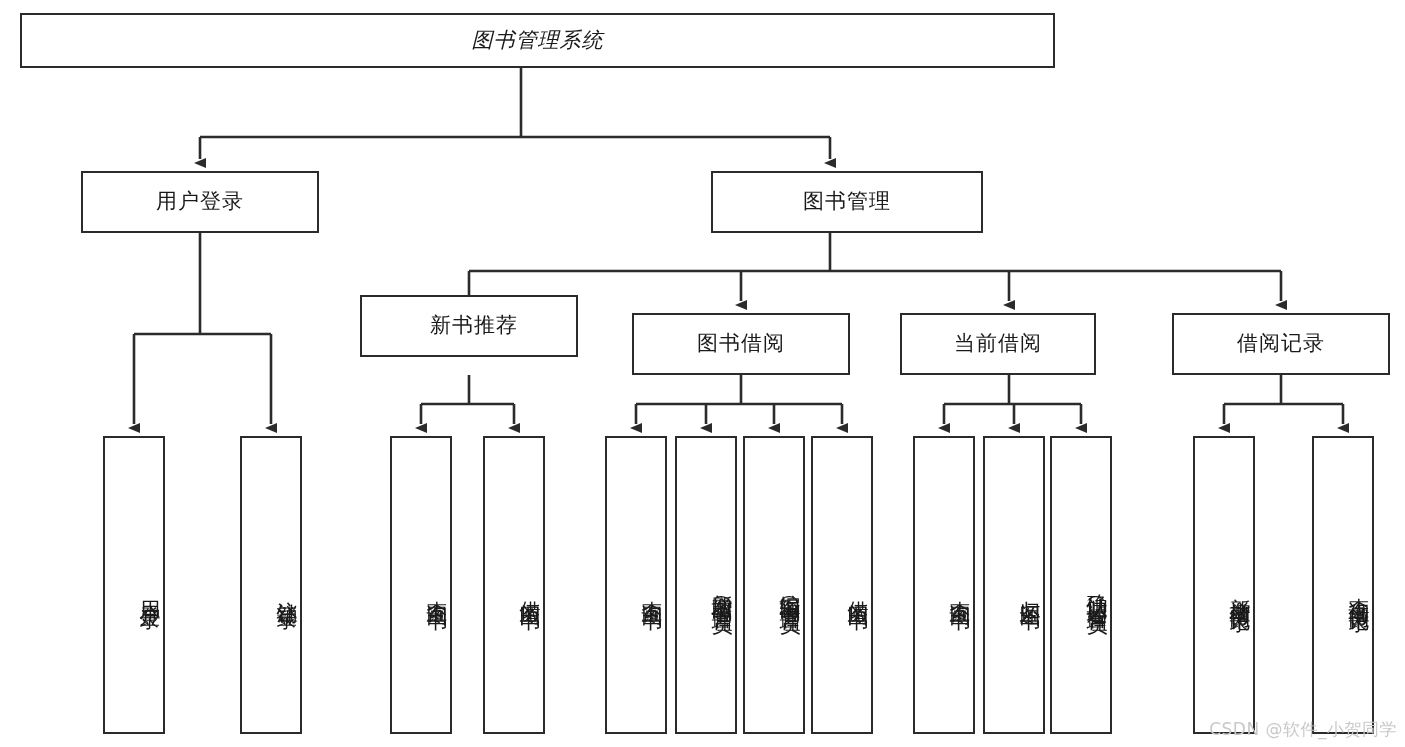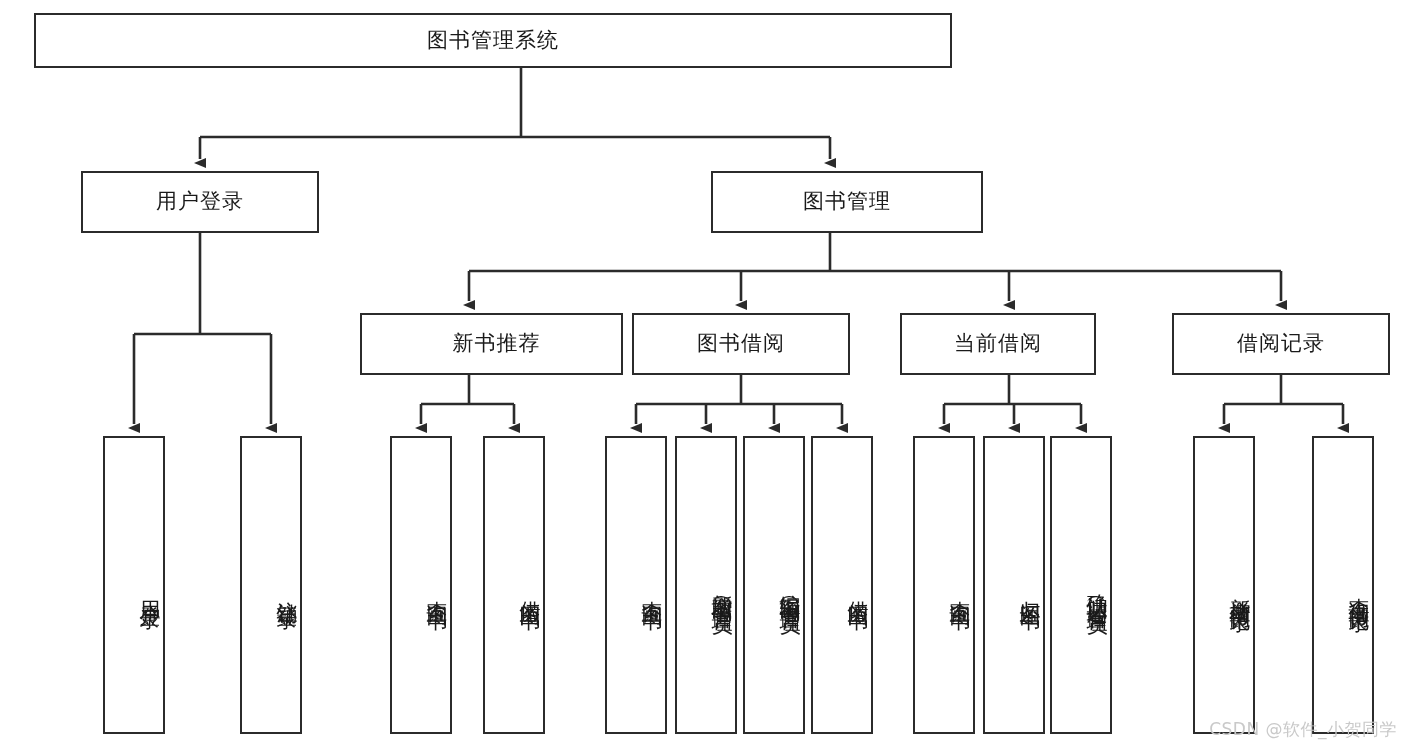--- a/index.html
+++ b/index.html
@@ -109,30 +109,30 @@
         <path d="M1014,404 L1014,424" marker-end="url(#arrow)"></path>
         <path d="M1081,404 L1081,424" marker-end="url(#arrow)"></path>
         <path d="M1281,375 L1281,404"></path>
         <path d="M1224,404 L1343,404"></path>
         <path d="M1224,404 L1224,424" marker-end="url(#arrow)"></path>
         <path d="M1343,404 L1343,424" marker-end="url(#arrow)"></path>
       </g>
   </svg>
 
   <div id="nodes-layer">
-      <div class="node horizontal" style="left: 34px; top: 13px; width: 918px; height: 55px;">
+      <div class="node horizontal" style="left: 20px; top: 13px; width: 1035px; height: 55px; font-style: italic;">
         <span class="label">图书管理系统</span>
       </div>
       <div class="node horizontal" style="left: 81px; top: 171px; width: 238px; height: 62px;">
         <span class="label">用户登录</span>
       </div>
       <div class="node horizontal" style="left: 711px; top: 171px; width: 272px; height: 62px;">
         <span class="label">图书管理</span>
       </div>
-      <div class="node horizontal" style="left: 360px; top: 313px; width: 263px; height: 62px; padding-left: 10px;">
+      <div class="node horizontal" style="left: 360px; top: 295px; width: 218px; height: 62px; padding-left: 10px;">
         <span class="label">新书推荐</span>
       </div>
       <div class="node horizontal" style="left: 632px; top: 313px; width: 218px; height: 62px;">
         <span class="label">图书借阅</span>
       </div>
       <div class="node horizontal" style="left: 900px; top: 313px; width: 196px; height: 62px;">
         <span class="label">当前借阅</span>
       </div>
       <div class="node horizontal" style="left: 1172px; top: 313px; width: 218px; height: 62px;">
         <span class="label">借阅记录</span>

